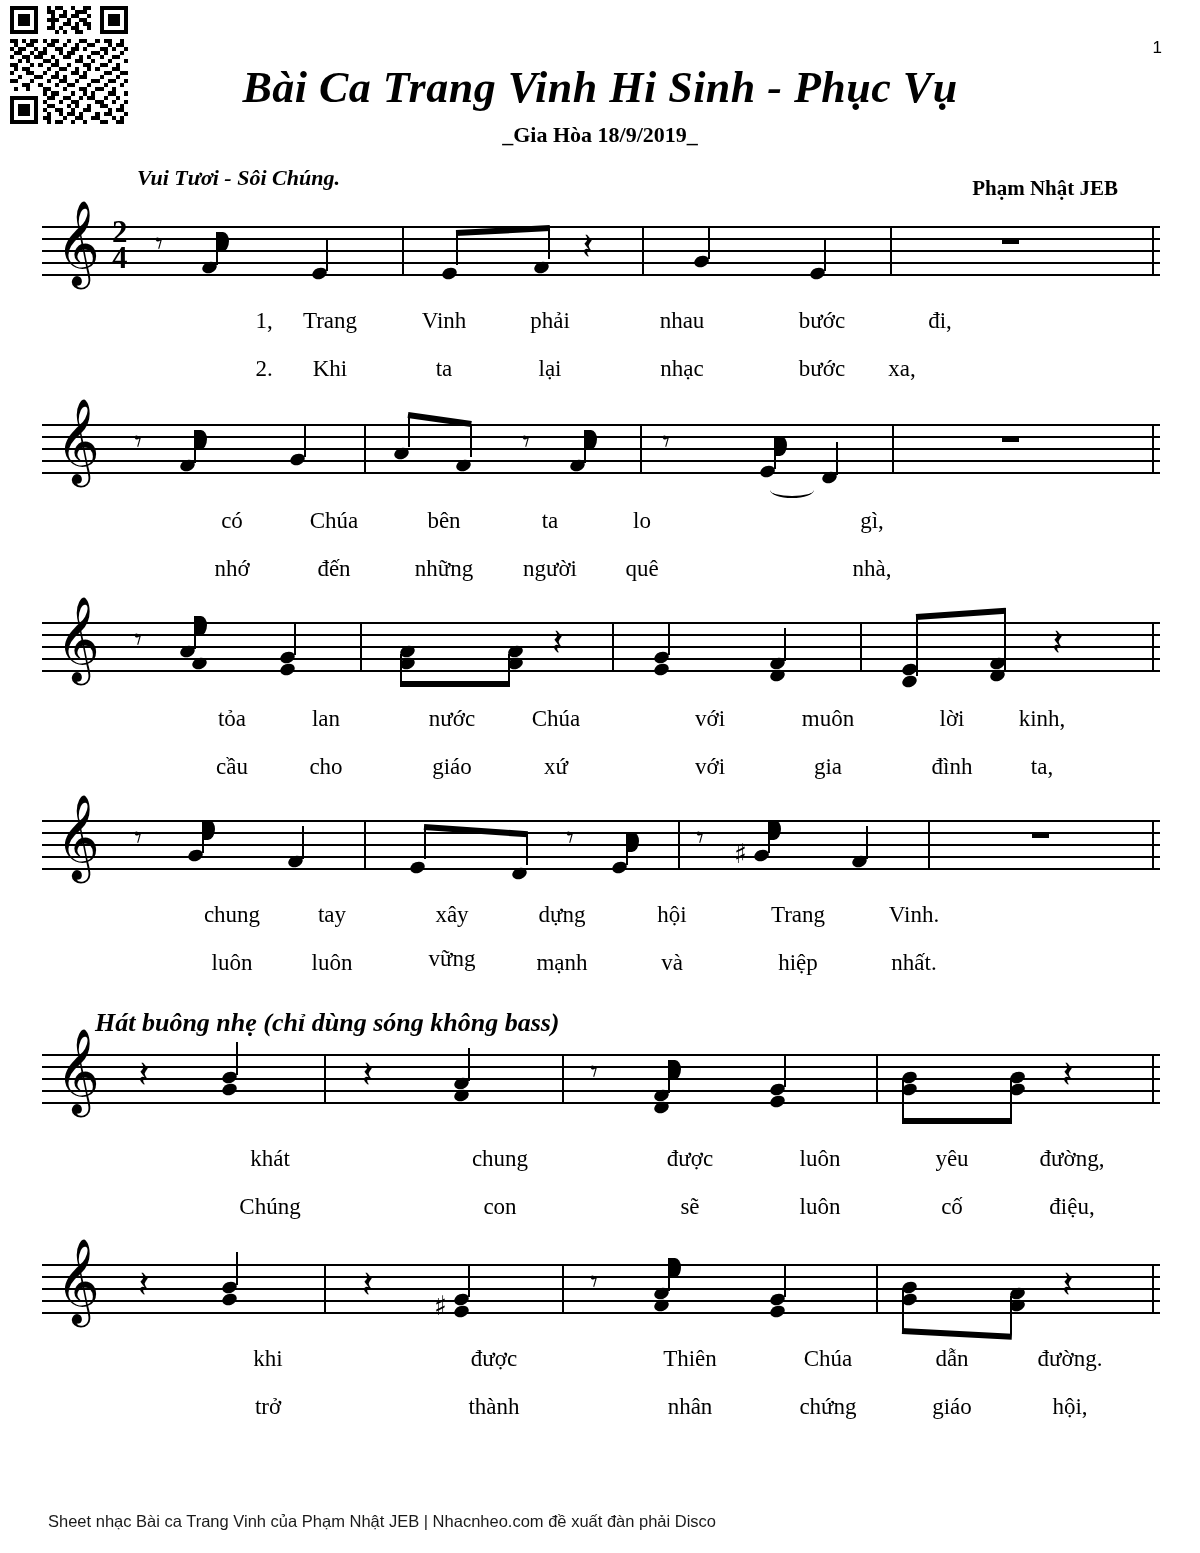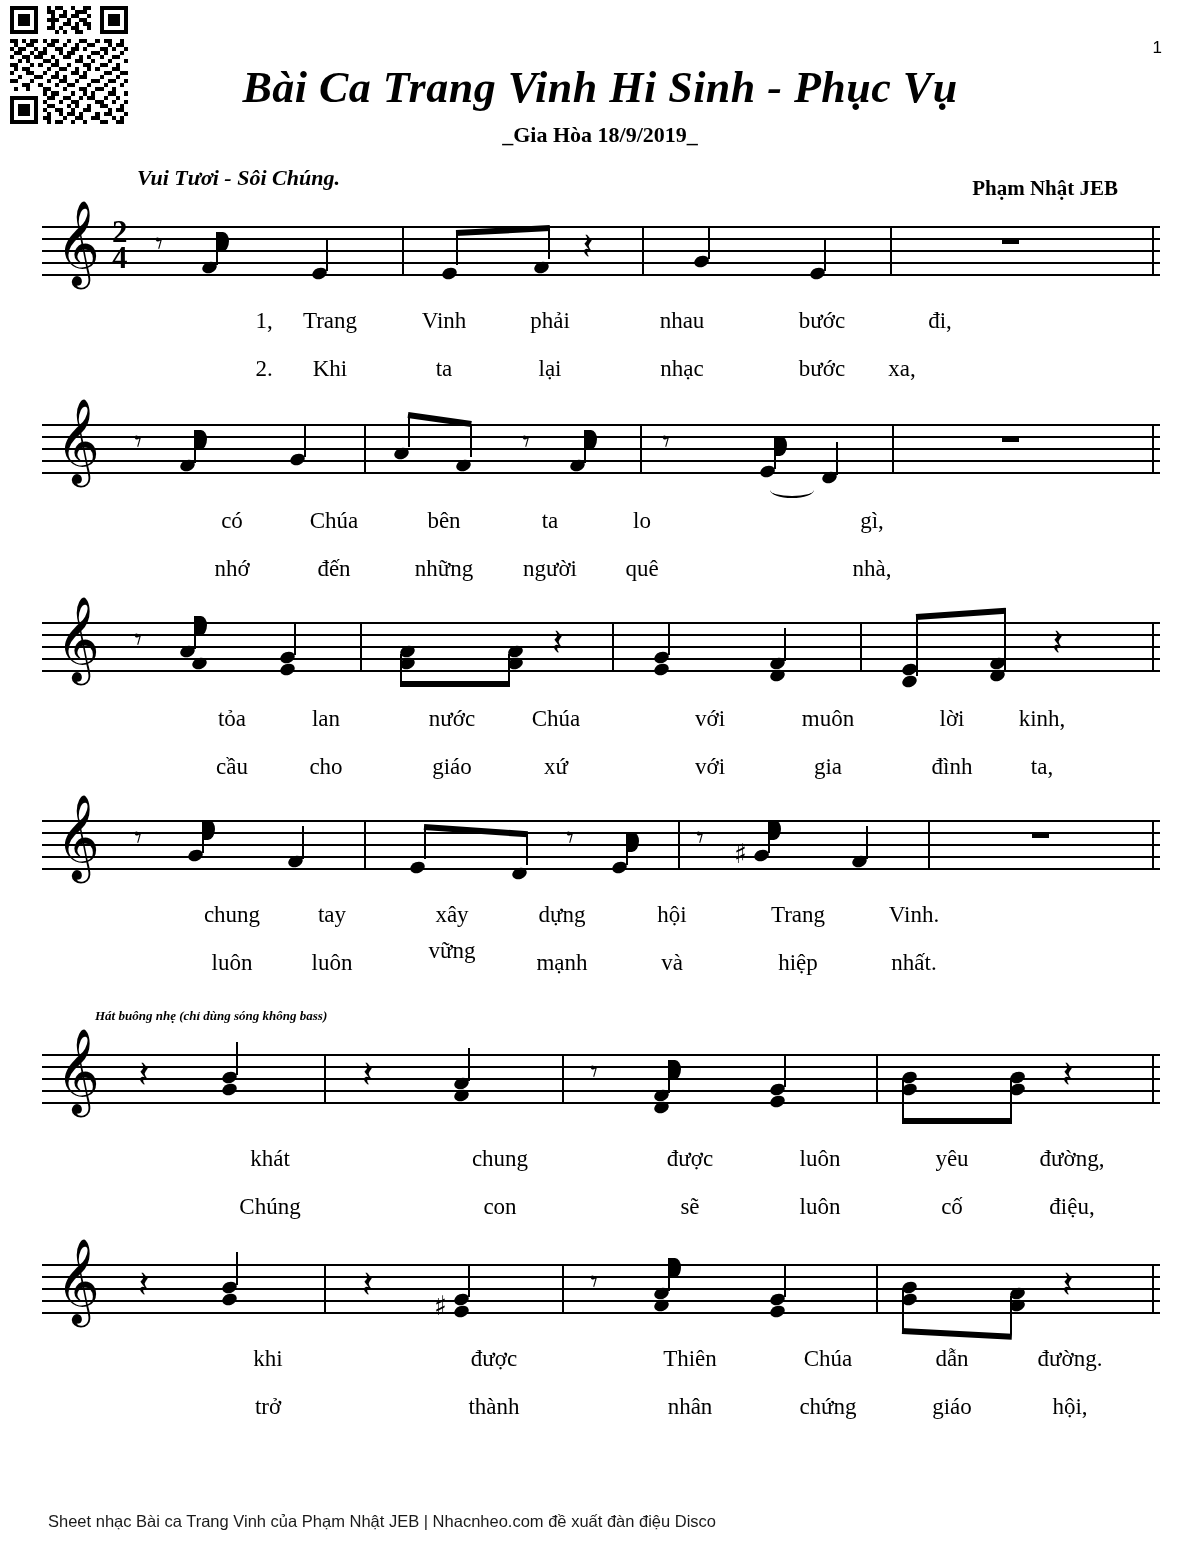--- a/index.html
+++ b/index.html
@@ -67,21 +67,21 @@
     position: absolute;
     right: 82px;
     top: 176px;
     font-size: 21px;
     font-weight: bold;
   }
   .section-note {
     position: absolute;
     left: 95px;
     top: 1008px;
-    font-size: 13px;
+    font-size: 26px;
     font-weight: bold;
     font-style: italic;
   }
 
   
   .system {
     position: absolute;
     left: 42px;
     width: 1118px;
   }
@@ -654,21 +654,21 @@
   <span class="lyric" style="left:190px">chung</span>
   <span class="lyric" style="left:290px">tay</span>
   <span class="lyric" style="left:410px">xây</span>
   <span class="lyric" style="left:520px">dựng</span>
   <span class="lyric" style="left:630px">hội</span>
   <span class="lyric" style="left:756px">Trang</span>
   <span class="lyric" style="left:872px">Vinh.</span>
 
   <span class="lyric" style="left:190px; top:48px">luôn</span>
   <span class="lyric" style="left:290px; top:48px">luôn</span>
-  <span class="lyric" style="left:410px; top:36px">vững</span>
+  <span class="lyric" style="left:410px; top:44px">vững</span>
   <span class="lyric" style="left:520px; top:48px">mạnh</span>
   <span class="lyric" style="left:630px; top:48px">và</span>
   <span class="lyric" style="left:756px; top:48px">hiệp</span>
   <span class="lyric" style="left:872px; top:48px">nhất.</span>
 </div>
 
 <div class="system" style="top:1046px">
   <div class="staff">
     <div class="line l1"></div>
     <div class="line l2"></div>
@@ -776,13 +776,13 @@
   <span class="lyric" style="left:1028px">đường.</span>
 
   <span class="lyric" style="left:226px; top:48px">trở</span>
   <span class="lyric" style="left:452px; top:48px">thành</span>
   <span class="lyric" style="left:648px; top:48px">nhân</span>
   <span class="lyric" style="left:786px; top:48px">chứng</span>
   <span class="lyric" style="left:910px; top:48px">giáo</span>
   <span class="lyric" style="left:1028px; top:48px">hội,</span>
 </div>
 
-<div class="footer">Sheet nhạc Bài ca Trang Vinh của Phạm Nhật JEB | Nhacnheo.com đề xuất đàn điệu Disco</div>
+<div class="footer">Sheet nhạc Bài ca Trang Vinh của Phạm Nhật JEB | Nhacnheo.com đề xuất đàn phải Disco</div>
 
 </body></html>

